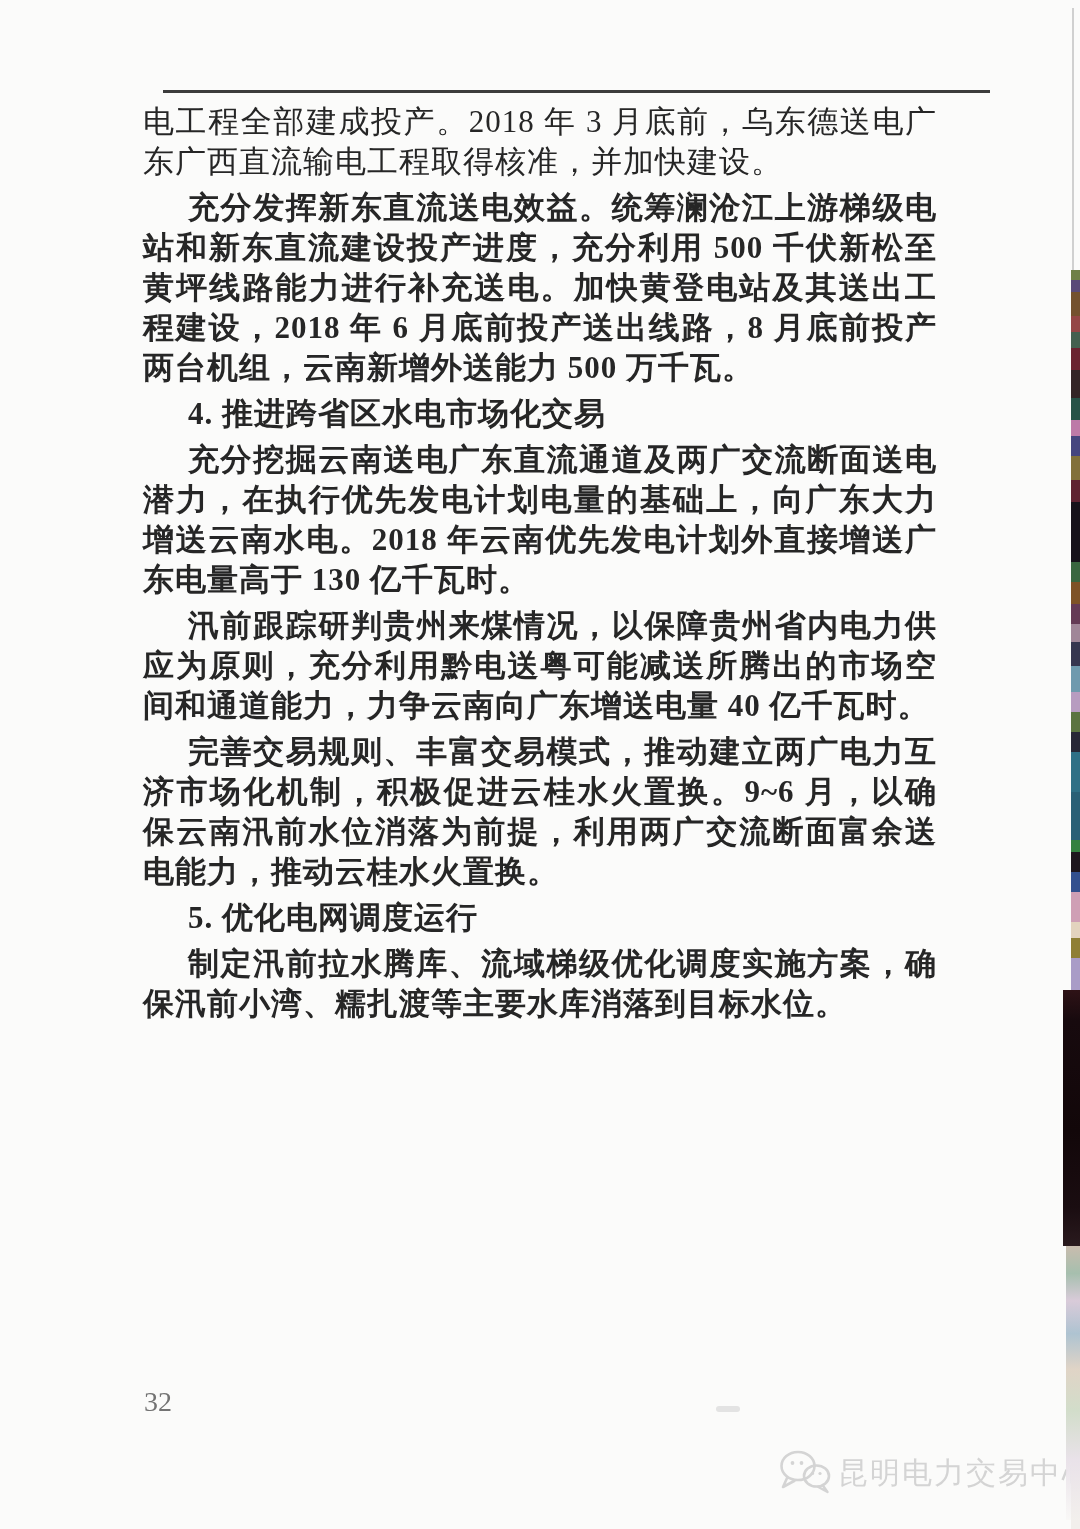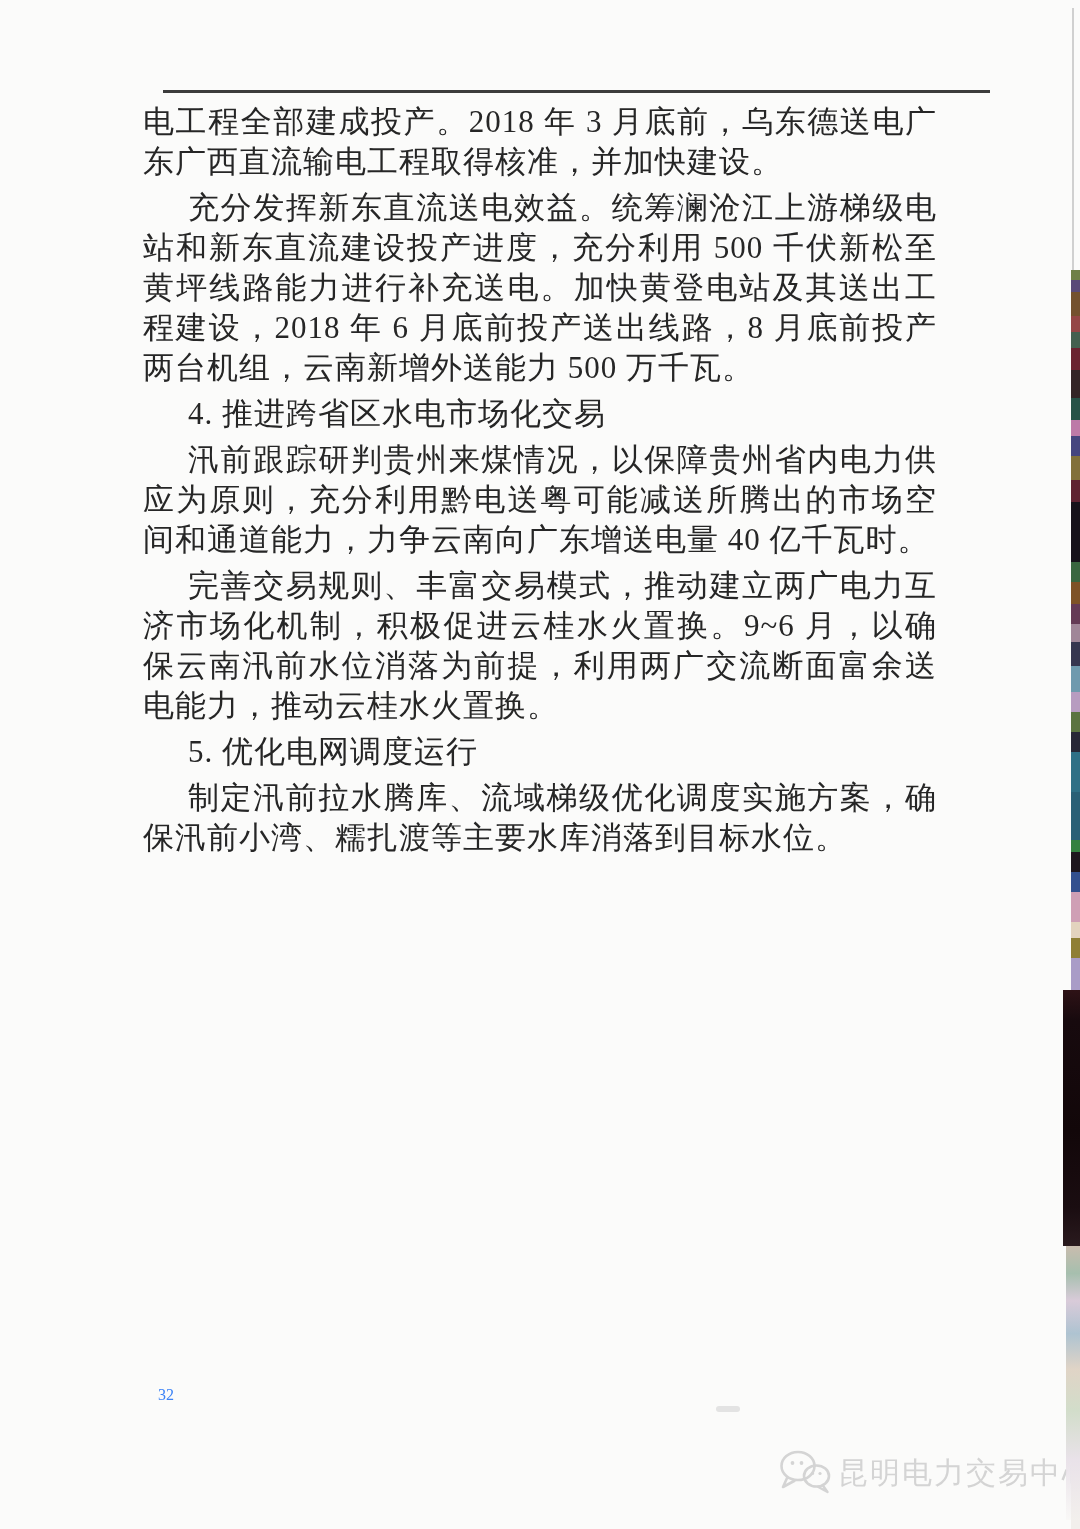--- a/index.html
+++ b/index.html
@@ -47,30 +47,30 @@
     font-size: 31px;
     line-height: 40px;
     letter-spacing: 1px;
     color: var(--ink, #262626);
   }
   .doc-body p {
     margin: 0 0 6px 0;
     text-align: justify;
     text-align-last: left;
   }
-  .doc-body p.indent { text-indent: 45px; }
+  .doc-body p.indent { text-indent: 45px; font-weight: bold; }
   .doc-body p.heading { text-align: left; }
 
   
   .page-number {
     position: absolute;
-    left: 158px;
+    left: 144px;
     top: 1386px;
-    font-size: 16px;
-    color: #3b82f6;
+    font-size: 28px;
+    color: #737373;
   }
 
   .watermark {
     position: absolute;
     left: 778px;
     top: 1448px;
     display: flex;
     align-items: center;
     gap: 6px;
     color: var(--watermark, #d4d4d4);
@@ -152,20 +152,21 @@
 
 <div class="page">
 
 
   <div class="header-rule"></div>
 
   <main class="doc-body">
       <p class="body">电工程全部建成投产。2018 年 3 月底前，乌东德送电广东广西直流输电工程取得核准，并加快建设。</p>
       <p class="body indent">充分发挥新东直流送电效益。统筹澜沧江上游梯级电站和新东直流建设投产进度，充分利用 500 千伏新松至黄坪线路能力进行补充送电。加快黄登电站及其送出工程建设，2018 年 6 月底前投产送出线路，8 月底前投产两台机组，云南新增外送能力 500 万千瓦。</p>
       <p class="heading indent">4. 推进跨省区水电市场化交易</p>
+      <p class="body indent">充分挖掘云南送电广东直流通道及两广交流断面送电潜力，在执行优先发电计划电量的基础上，向广东大力增送云南水电。2018 年云南优先发电计划外直接增送广东电量高于 130 亿千瓦时。</p>
       <p class="body indent">汛前跟踪研判贵州来煤情况，以保障贵州省内电力供应为原则，充分利用黔电送粤可能减送所腾出的市场空间和通道能力，力争云南向广东增送电量 40 亿千瓦时。</p>
       <p class="body indent">完善交易规则、丰富交易模式，推动建立两广电力互济市场化机制，积极促进云桂水火置换。9~6 月，以确保云南汛前水位消落为前提，利用两广交流断面富余送电能力，推动云桂水火置换。</p>
       <p class="heading indent">5. 优化电网调度运行</p>
       <p class="body indent">制定汛前拉水腾库、流域梯级优化调度实施方案，确保汛前小湾、糯扎渡等主要水库消落到目标水位。</p>
     </main>
 
   <div class="page-number">32</div>
 
   <div class="smudge"></div>
 

